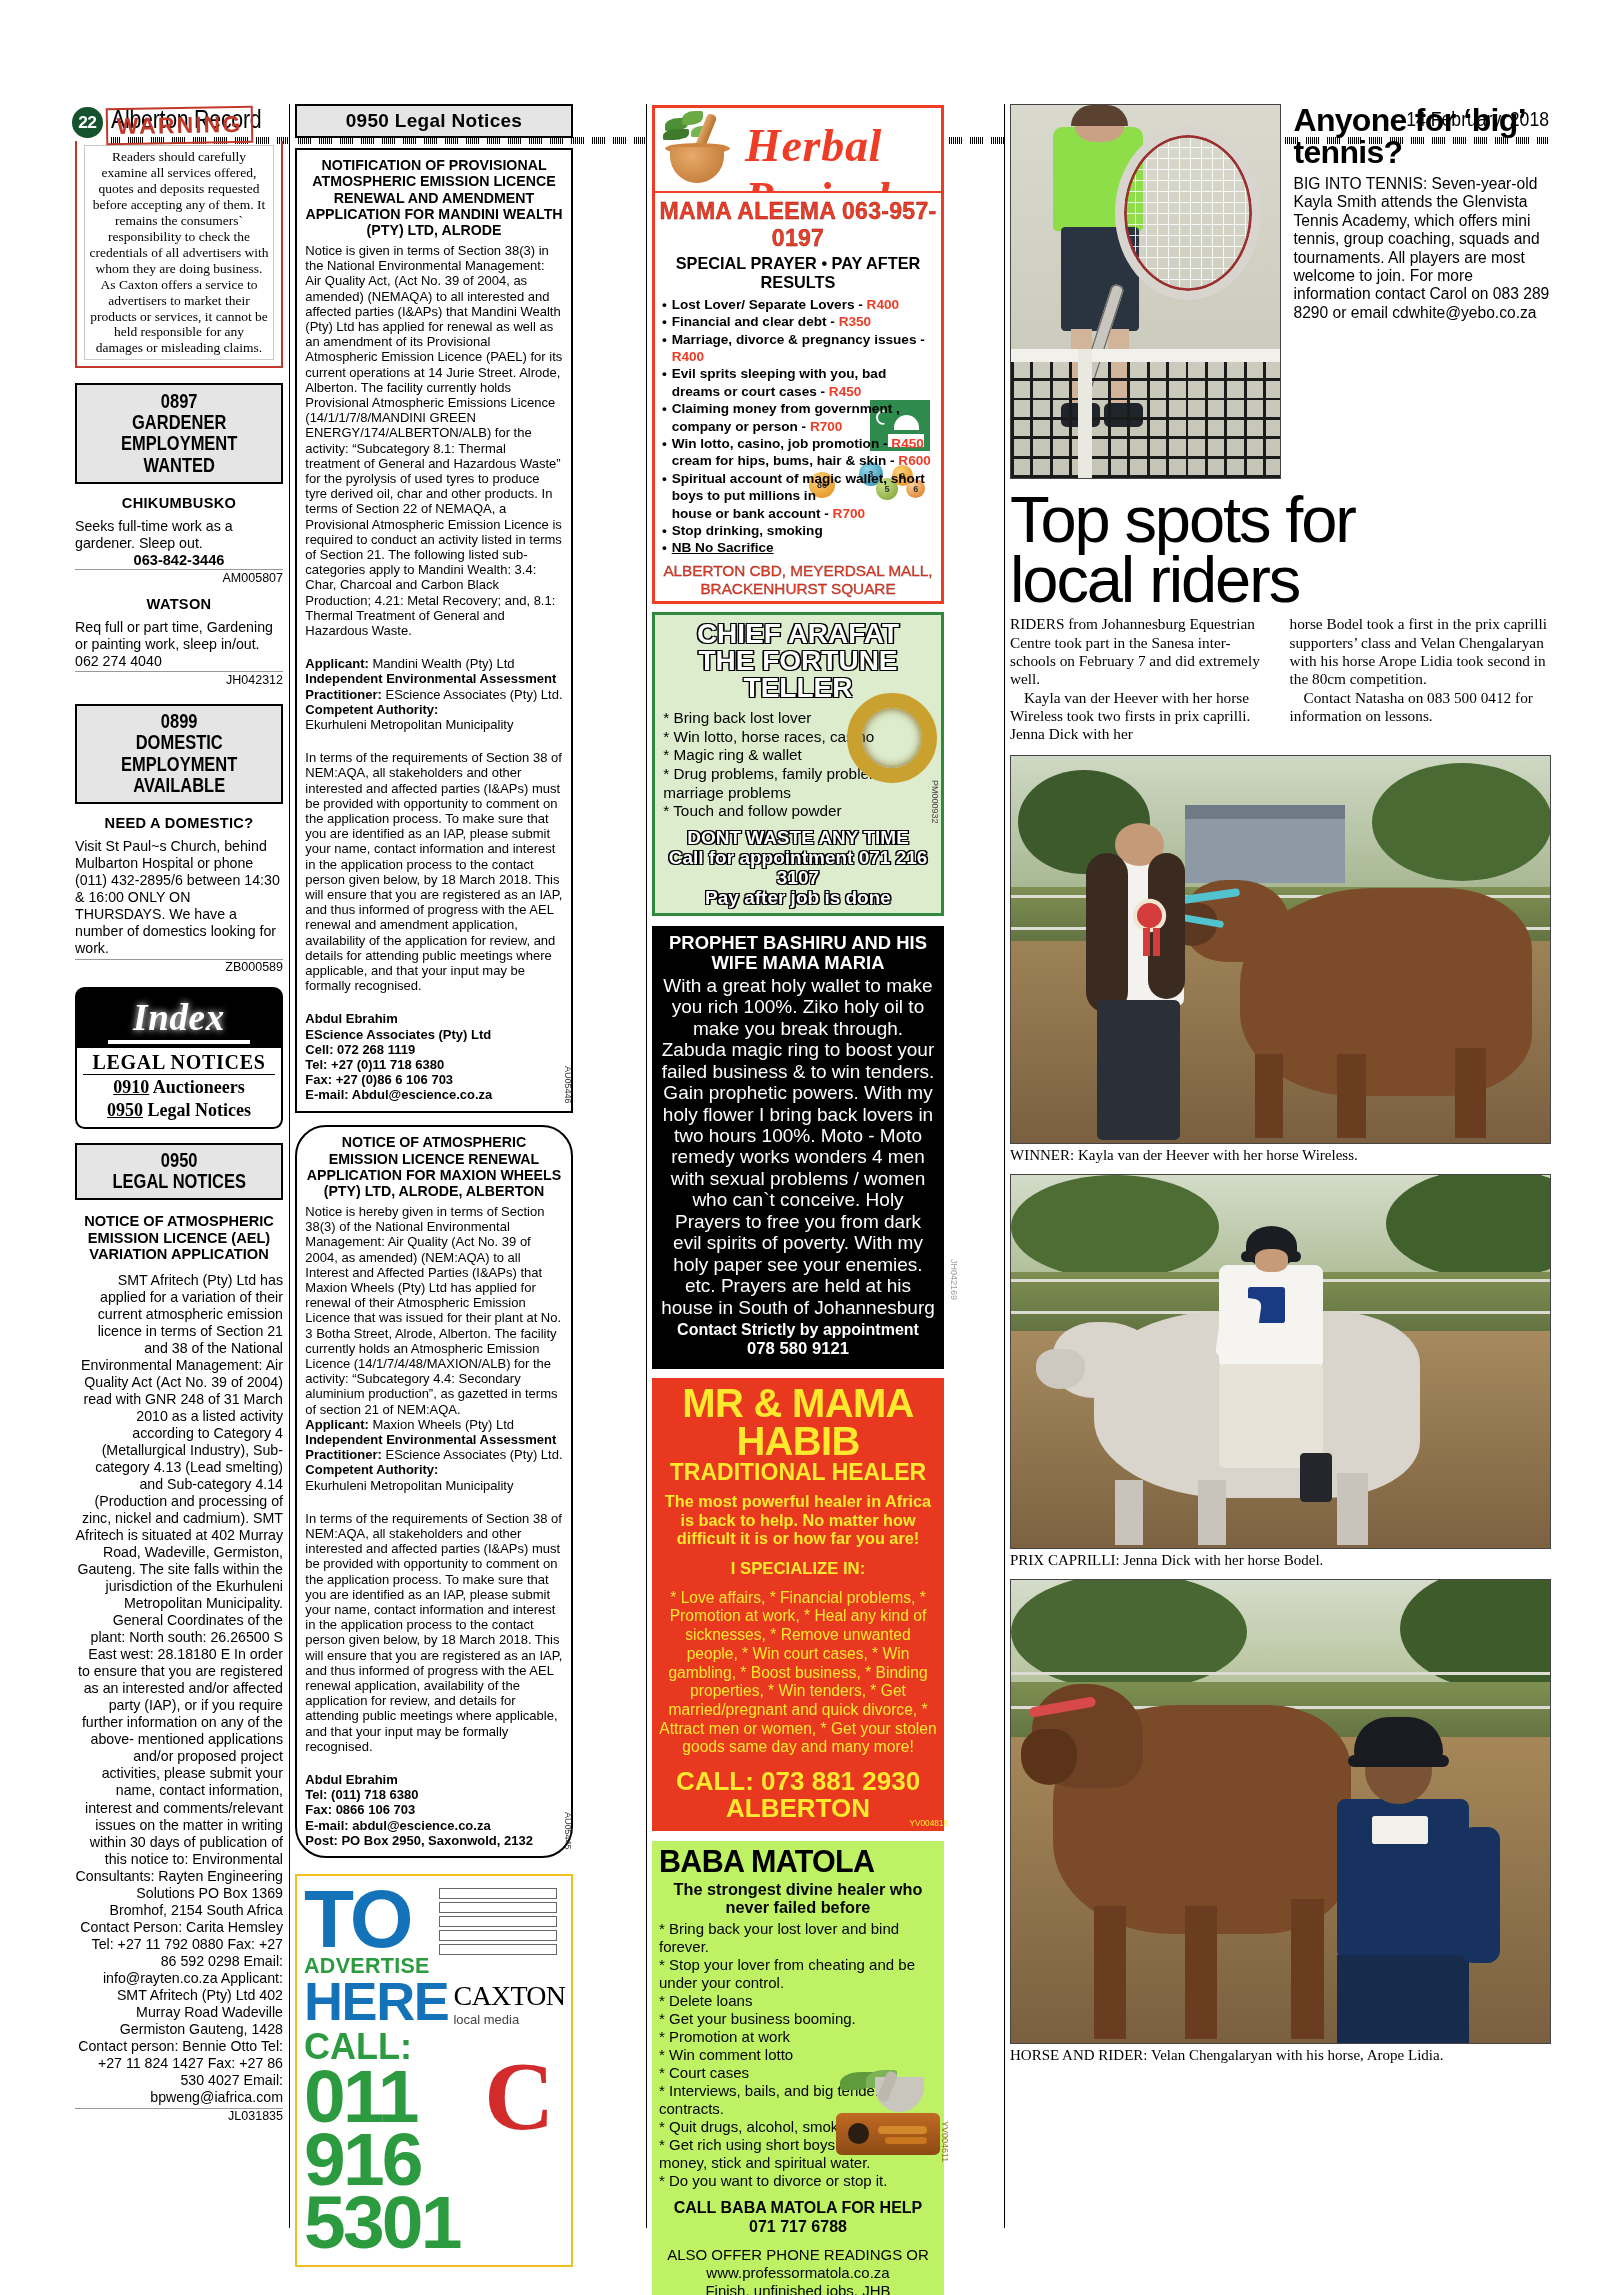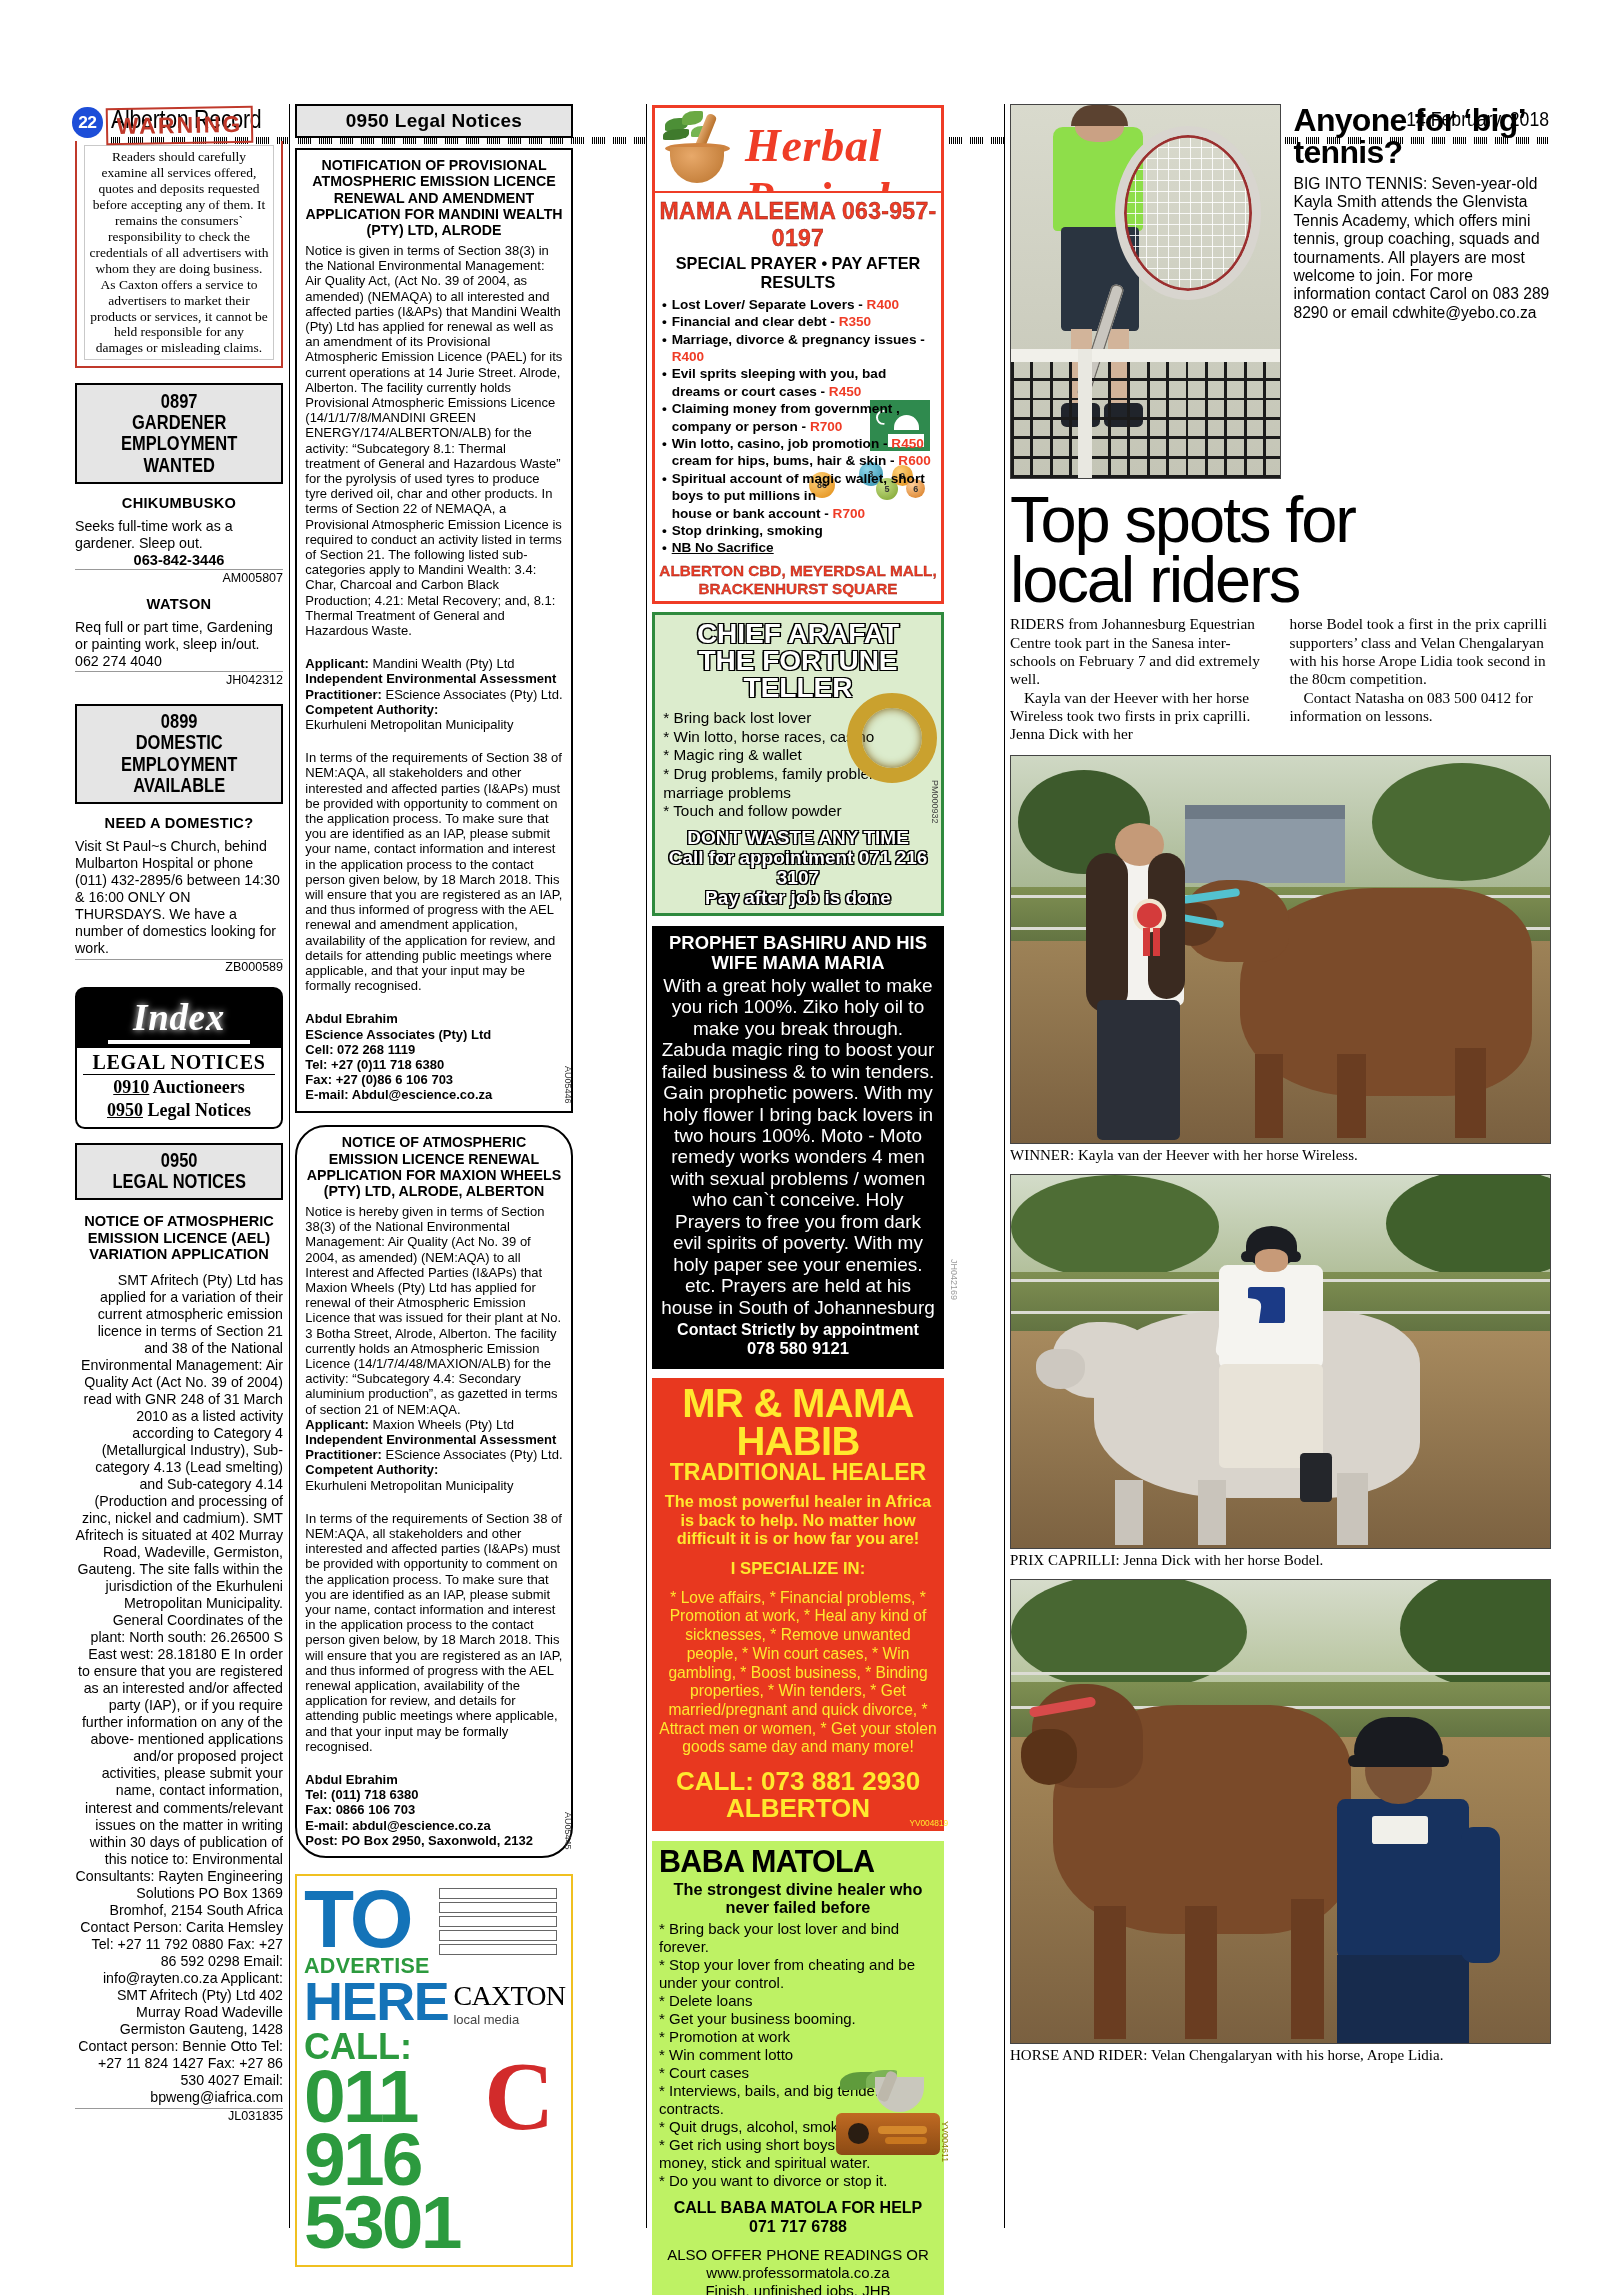--- a/index.html
+++ b/index.html
@@ -10,21 +10,21 @@
     font-family:"Liberation Sans", sans-serif;
     color:#000;
     position:relative;
     overflow:hidden;
   }
 
   
   .masthead { position:absolute; left:0; top:50px; width:1624px; height:54px; }
   .folio-circle {
     position:absolute; left:72px; top:57px; width:30.5px; height:30.5px;
-    background:#1d4ed8; border-radius:50%;
+    background:#14532d; border-radius:50%;
     color:#fff; font-weight:bold; font-size:17.4px;
     display:flex; align-items:center; justify-content:center;
     letter-spacing:-0.7px;
   }
   .masthead-title {
     position:absolute; left:111px; top:54px;
     font-size:26px; font-weight:400; letter-spacing:-0.3px;
     font-family:"Liberation Sans", sans-serif;
     transform:scaleX(.82); transform-origin:left center;
   }
@@ -168,21 +168,21 @@
               -webkit-text-stroke:0.4px #7c1b10; }
   .special-row { text-align:center; font-weight:bold; font-size:16.3px;
                  margin:1.4px 0 4.2px; }
   .herbal ul { list-style:none; margin:0; padding:0 4.2px 2.8px 7px; }
   .herbal li { font-size:13.6px; font-weight:bold; line-height:1.28;
                position:relative; padding-left:9.7px; }
   .herbal li:before { content:"•"; position:absolute; left:0; }
   .herbal li.noB:before { content:""; }
   .herbal .price { color:#ef3c26; }
   .herbal .nb { text-decoration:underline; }
-  .herbal-foot { text-align:center; font-weight:bold; font-size:15.3px;
+  .herbal-foot { text-align:center; font-weight:normal; font-size:15.3px;
                  color:#ef3c26; -webkit-text-stroke:0.3px #7c1b10;
                  padding:2.1px 0 3.5px; }
   .mosque { position:absolute; right:11px; top:104px; width:60px; height:51px;
             background:#2f8a4e; }
   .mosque .dome { position:absolute; left:23.6px; top:15.3px; width:25px; height:15.3px;
                   background:#fff; border-radius:12.5px 12.5px 0 0; }
   .mosque .base { position:absolute; left:18px; bottom:4.2px; width:36px; height:12.5px;
                   background:#fff; }
   .mosque .moon { position:absolute; left:5.6px; top:9.7px; width:15.3px; height:15.3px;
                   border:2.8px solid #fff; border-radius:50%;

